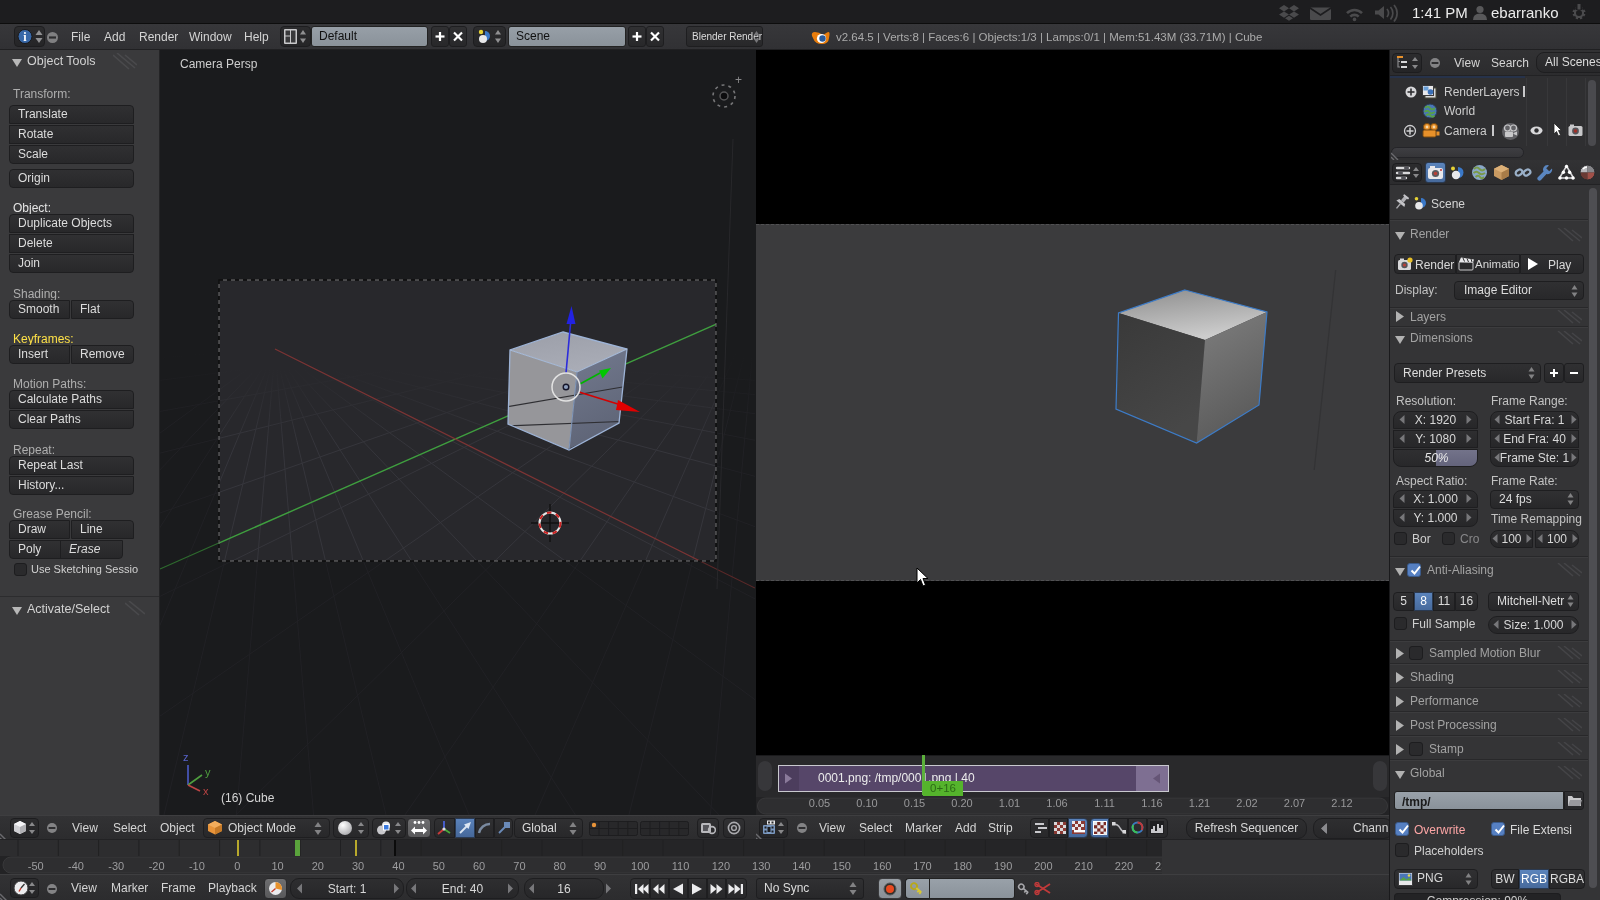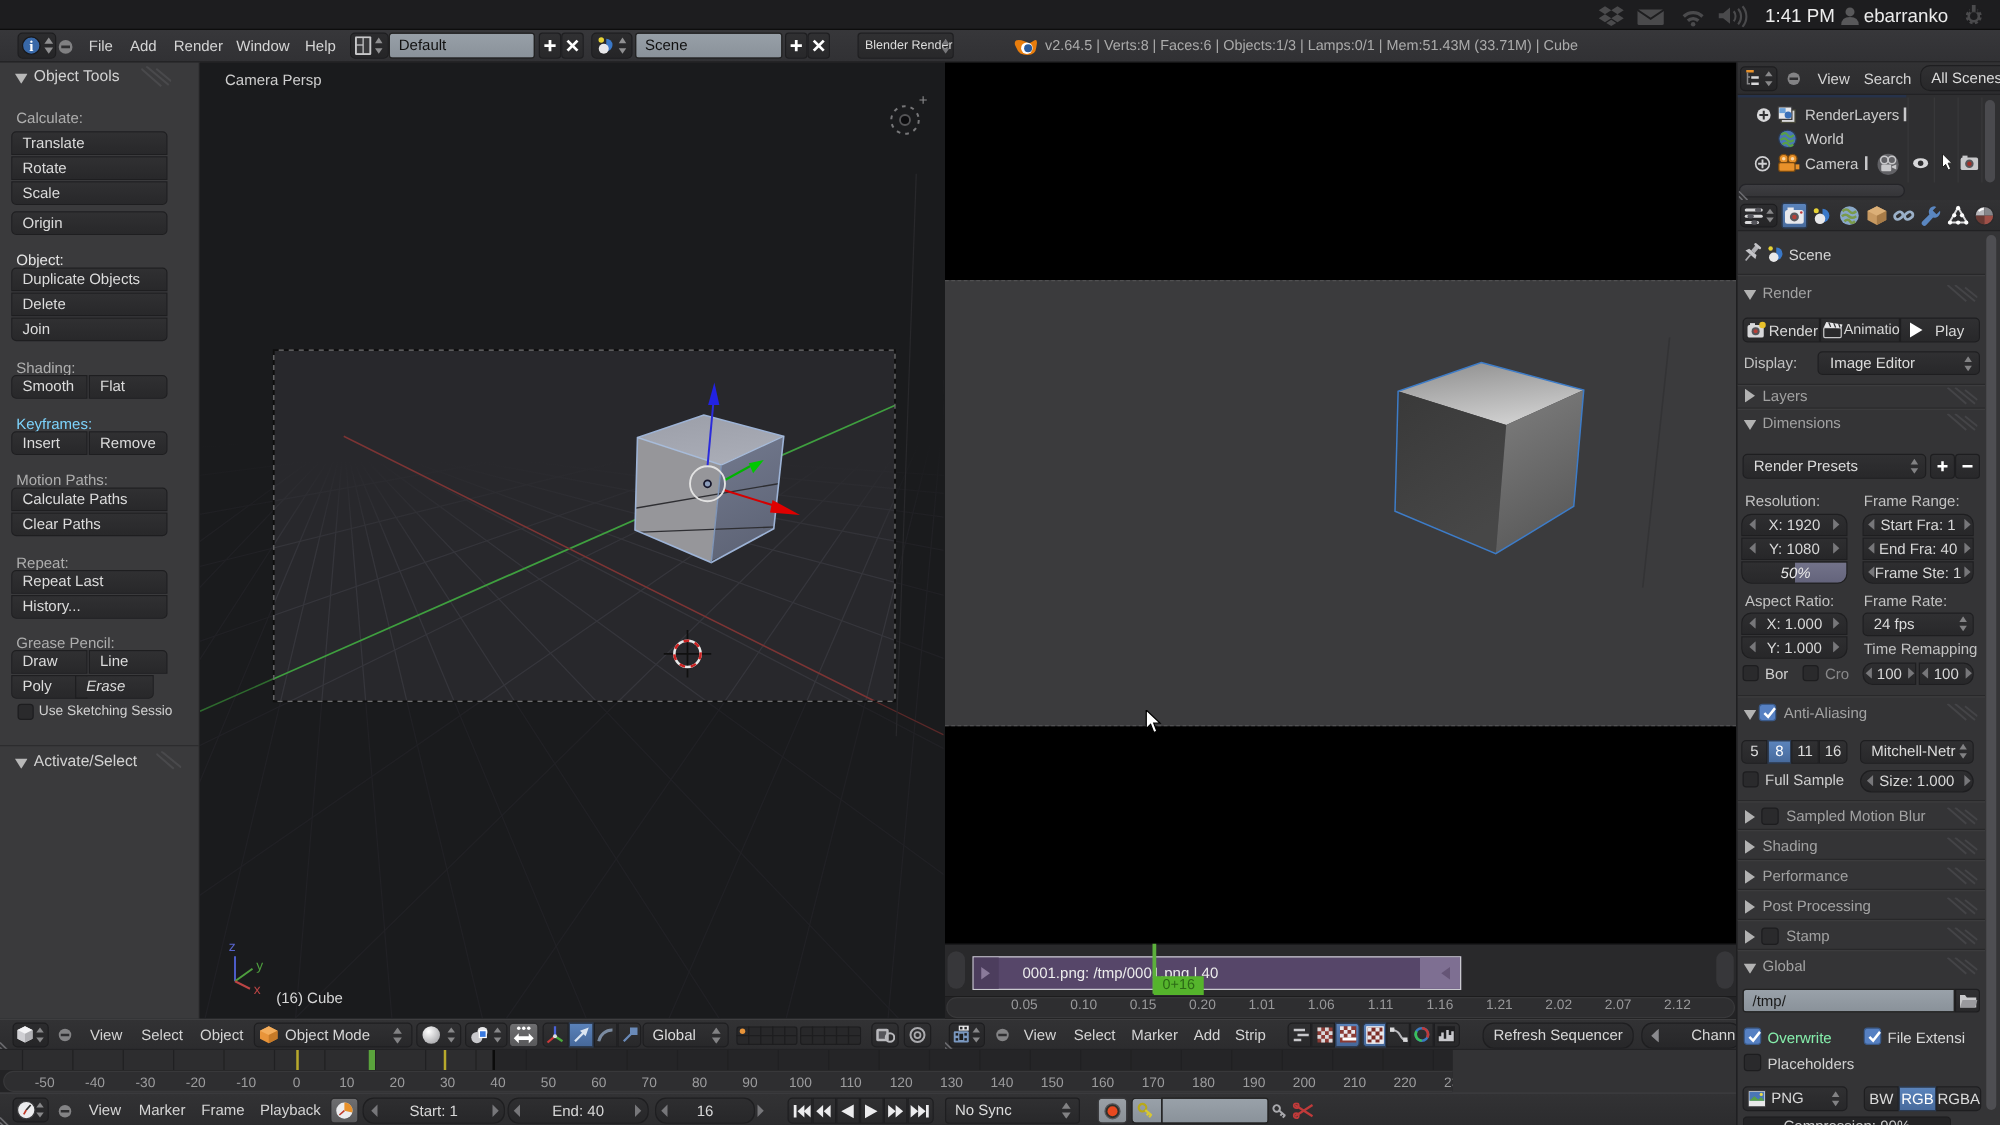--- a/index.html
+++ b/index.html
@@ -303,33 +303,33 @@
         <path d="M0 1 h10 l-5 8 Z" fill="#b8b8b8"></path>
       </svg>
  <div class="t" style="left:27px;top:4px;font-size:12.5px;color:#d2d2d2;">Object Tools</div>
  <svg style="left:113px;top:3px;" width="24" height="18" viewBox="0 0 24 18" class="diag">
         <g stroke="#57575a" stroke-width="1.6">
           <line x1="4" y1="0" x2="22" y2="15"></line>
           <line x1="0" y1="2" x2="16" y2="16"></line>
           <line x1="12" y1="2" x2="24" y2="12"></line>
         </g>
       </svg>
- <div class="lbl t" style="left:13px;top:37px;color:#aeaeae;">Calculate:</div>
+ <div class="lbl t" style="left:13px;top:37px;color:#aeaeae;">Transform:</div>
  <div class="btn" style="left:9px;top:55px;width:125px;height:19px;border-radius:4px 4px 0 0;"><span style="position:static;margin-left:8px;line-height:17px;">Translate</span></div>
  <div class="btn" style="left:9px;top:75px;width:125px;height:19px;border-radius:0;"><span style="position:static;margin-left:8px;line-height:17px;">Rotate</span></div>
  <div class="btn" style="left:9px;top:95px;width:125px;height:19px;border-radius:0 0 4px 4px;"><span style="position:static;margin-left:8px;line-height:17px;">Scale</span></div>
  <div class="btn" style="left:9px;top:119px;width:125px;height:19px;border-radius:4px;"><span style="position:static;margin-left:8px;line-height:17px;">Origin</span></div>
  <div class="lbl t" style="left:13px;top:151px;color:#e5e5e5;">Object:</div>
  <div class="btn" style="left:9px;top:164px;width:125px;height:19px;border-radius:4px 4px 0 0;"><span style="position:static;margin-left:8px;line-height:17px;">Duplicate Objects</span></div>
  <div class="btn" style="left:9px;top:184px;width:125px;height:19px;border-radius:0;"><span style="position:static;margin-left:8px;line-height:17px;">Delete</span></div>
  <div class="btn" style="left:9px;top:204px;width:125px;height:19px;border-radius:0 0 4px 4px;"><span style="position:static;margin-left:8px;line-height:17px;text-align:right;">Join</span></div>
  <div class="lbl t" style="left:13px;top:237px;color:#aeaeae;">Shading:</div>
  <div class="btn" style="left:9px;top:250px;width:61px;height:19px;border-radius:4px 0 0 4px;"><span style="position:static;margin-left:8px;line-height:17px;">Smooth</span></div>
  <div class="btn" style="left:71px;top:250px;width:63px;height:19px;border-radius:0 4px 4px 0;"><span style="position:static;margin-left:8px;line-height:17px;">Flat</span></div>
- <div class="lbl t" style="left:13px;top:282px;color:#7dd3fc;">Keyframes:</div>
+ <div class="lbl t" style="left:13px;top:282px;color:#fde047;">Keyframes:</div>
  <div class="btn" style="left:9px;top:295px;width:61px;height:19px;border-radius:4px 0 0 4px;"><span style="position:static;margin-left:8px;line-height:17px;">Insert</span></div>
  <div class="btn" style="left:71px;top:295px;width:63px;height:19px;border-radius:0 4px 4px 0;"><span style="position:static;margin-left:8px;line-height:17px;">Remove</span></div>
  <div class="lbl t" style="left:13px;top:327px;color:#aeaeae;">Motion Paths:</div>
  <div class="btn" style="left:9px;top:340px;width:125px;height:19px;border-radius:4px 4px 0 0;"><span style="position:static;margin-left:8px;line-height:17px;">Calculate Paths</span></div>
  <div class="btn" style="left:9px;top:360px;width:125px;height:19px;border-radius:0 0 4px 4px;"><span style="position:static;margin-left:8px;line-height:17px;">Clear Paths</span></div>
  <div class="lbl t" style="left:13px;top:393px;color:#aeaeae;">Repeat:</div>
  <div class="btn" style="left:9px;top:406px;width:125px;height:19px;border-radius:4px 4px 0 0;"><span style="position:static;margin-left:8px;line-height:17px;">Repeat Last</span></div>
  <div class="btn" style="left:9px;top:426px;width:125px;height:19px;border-radius:0 0 4px 4px;"><span style="position:static;margin-left:8px;line-height:17px;">History...</span></div>
  <div class="lbl t" style="left:13px;top:457px;color:#aeaeae;">Grease Pencil:</div>
  <div class="btn" style="left:9px;top:470px;width:61px;height:19px;border-radius:4px 0 0 0;"><span style="position:static;margin-left:8px;line-height:17px;">Draw</span></div>
@@ -1311,31 +1311,31 @@
         <path d="M0 1 h10 l-5 8 Z" fill="#b2b2b2"></path>
       </svg>
  <div class="phdr t" style="left:20px;top:606px;">Global</div>
  <svg style="left:166px;top:606px;" width="26" height="15" viewBox="0 0 26 15" class="diag">
         <g stroke="#525256" stroke-width="1.5">
           <line x1="8" y1="0" x2="24" y2="13"></line>
           <line x1="2" y1="0" x2="17" y2="13"></line>
           <line x1="16" y1="2" x2="26" y2="10"></line>
         </g>
       </svg>
- <div style="left:4px;top:631px;width:170px;height:19px;background:linear-gradient(#99a1a9,#8a929a);border:1px solid #222;border-radius:3px 0 0 3px;"><span style="position:static;margin-left:7px;line-height:17px;font-size:12px;color:#1a1a1a;">/tmp/</span></div>
+ <div style="left:4px;top:631px;width:170px;height:19px;background:linear-gradient(#99a1a9,#8a929a);border:1px solid #222;border-radius:3px 0 0 3px;font-weight:bold;"><span style="position:static;margin-left:7px;line-height:17px;font-size:12px;color:#1a1a1a;">/tmp/</span></div>
  <div class="btn" style="left:174px;top:631px;width:20px;height:19px;border-radius:0 3px 3px 0;"></div>
  <svg style="left:177px;top:634px;" width="15" height="13" viewBox="0 0 15 13">
         <path d="M1 12 V2 h4 l1.5 2 H14 v8 Z" fill="#c8c8ca"></path>
         <path d="M1 12 L3 6 h12 l-2 6 Z" fill="#9a9a9e"></path>
       </svg>
  <div class="chk on" style="left:5px;top:662px;width:14px;height:14px;"></div>
  <svg style="left:7px;top:663px;" width="13" height="13" viewBox="0 0 13 13">
         <path d="M2.5 6.5 L5.5 9.5 L11 2.5" stroke="#fff" stroke-width="2" fill="none"></path>
       </svg>
- <div class="t" style="left:24px;top:663px;font-size:12px;color:#86efac;">Overwrite</div>
+ <div class="t" style="left:24px;top:663px;font-size:12px;color:#fca5a5;">Overwrite</div>
  <div class="chk on" style="left:101px;top:662px;width:14px;height:14px;"></div>
  <svg style="left:103px;top:663px;" width="13" height="13" viewBox="0 0 13 13">
         <path d="M2.5 6.5 L5.5 9.5 L11 2.5" stroke="#fff" stroke-width="2" fill="none"></path>
       </svg>
  <div class="t" style="left:120px;top:663px;font-size:12px;color:#d8d8d8;">File Extensi</div>
  <div class="chk" style="left:5px;top:683px;width:14px;height:14px;"></div>
  <div class="t" style="left:24px;top:684px;font-size:12px;color:#d0d0d0;">Placeholders</div>
  <div class="btn" style="left:4px;top:709px;width:84px;height:20px;border-radius:4px;"></div>
  <svg style="left:8px;top:712px;" width="15" height="14" viewBox="0 0 15 14">
         <rect x="0.5" y="0.5" width="14" height="13" fill="#e8e8ea" stroke="#3a3a3c"></rect>

